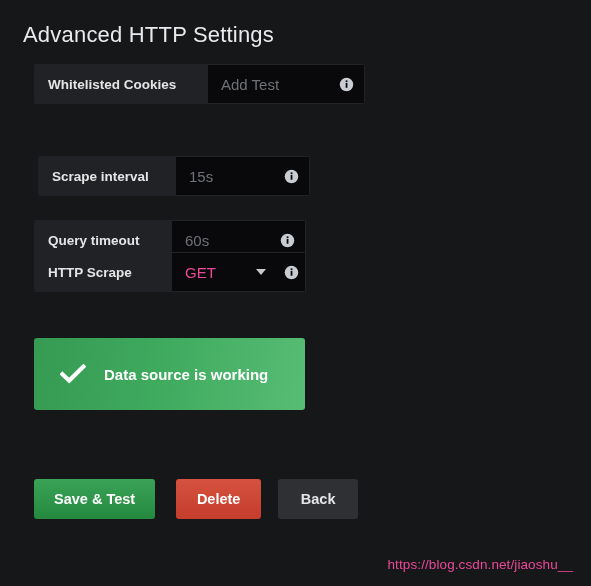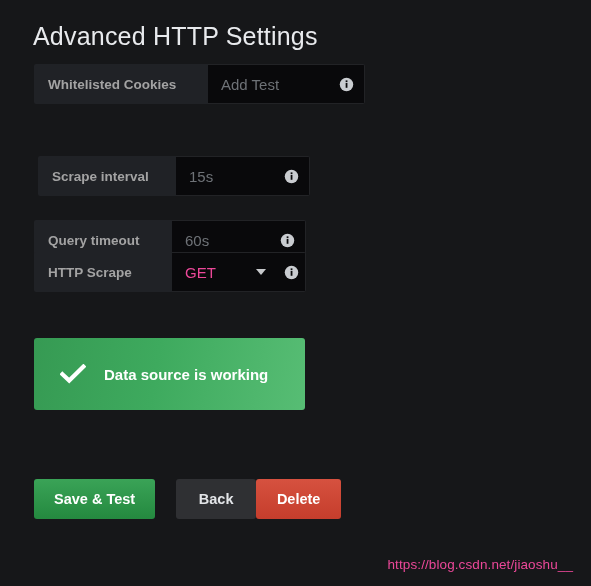--- a/index.html
+++ b/index.html
@@ -20,23 +20,23 @@
     position: absolute;
     left: 0; top: 0;
     width: 591px;
     height: 586px;
     background: #161719;
   }
 
   
   .section-title {
     position: absolute;
-    left: 33px;
+    left: 23px;
     top: 22px;
-    font-size: 25px;
+    font-size: 22px;
     font-weight: 400;
     color: #e8eaed;
     letter-spacing: 0.2px;
     white-space: nowrap;
   }
 
   
   .form-row {
     position: absolute;
     display: flex;
@@ -44,21 +44,21 @@
     height: 40px;
   }
   .form-label {
     background: #202226;
     border-radius: 2px 0 0 2px;
     display: flex;
     align-items: center;
     padding: 0 14px;
     font-size: 13.5px;
     font-weight: bold;
-    color: #a3a3a3;
+    color: #e5e5e5;
     box-sizing: border-box;
     white-space: nowrap;
   }
   .form-field {
     background: #09090b;
     border: 1px solid #222326;
     border-left: none;
     border-radius: 0 2px 2px 0;
     display: flex;
     align-items: center;
@@ -255,19 +255,19 @@
     <span class="alert-check">
       <svg viewBox="0 0 26 20" width="26" height="20" aria-hidden="true">
         <path d="M2.4 10.2 L9.2 16.6 L23.4 2.6" stroke="#ffffff" stroke-width="4.2" fill="none" stroke-linecap="square" stroke-linejoin="miter"></path>
       </svg>
     </span>
     <span class="alert-text">Data source is working</span>
   </div>
 
   <div class="btn-bar">
     <button class="btn btn-save">Save &amp; Test</button>
+    <button class="btn btn-delete">Delete</button>
     <button class="btn btn-back">Back</button>
-    <button class="btn btn-delete">Delete</button>
   </div>
 
   <div class="watermark">https://blog.csdn.net/jiaoshu__</div>
 
 </div>
 
 </body></html>

